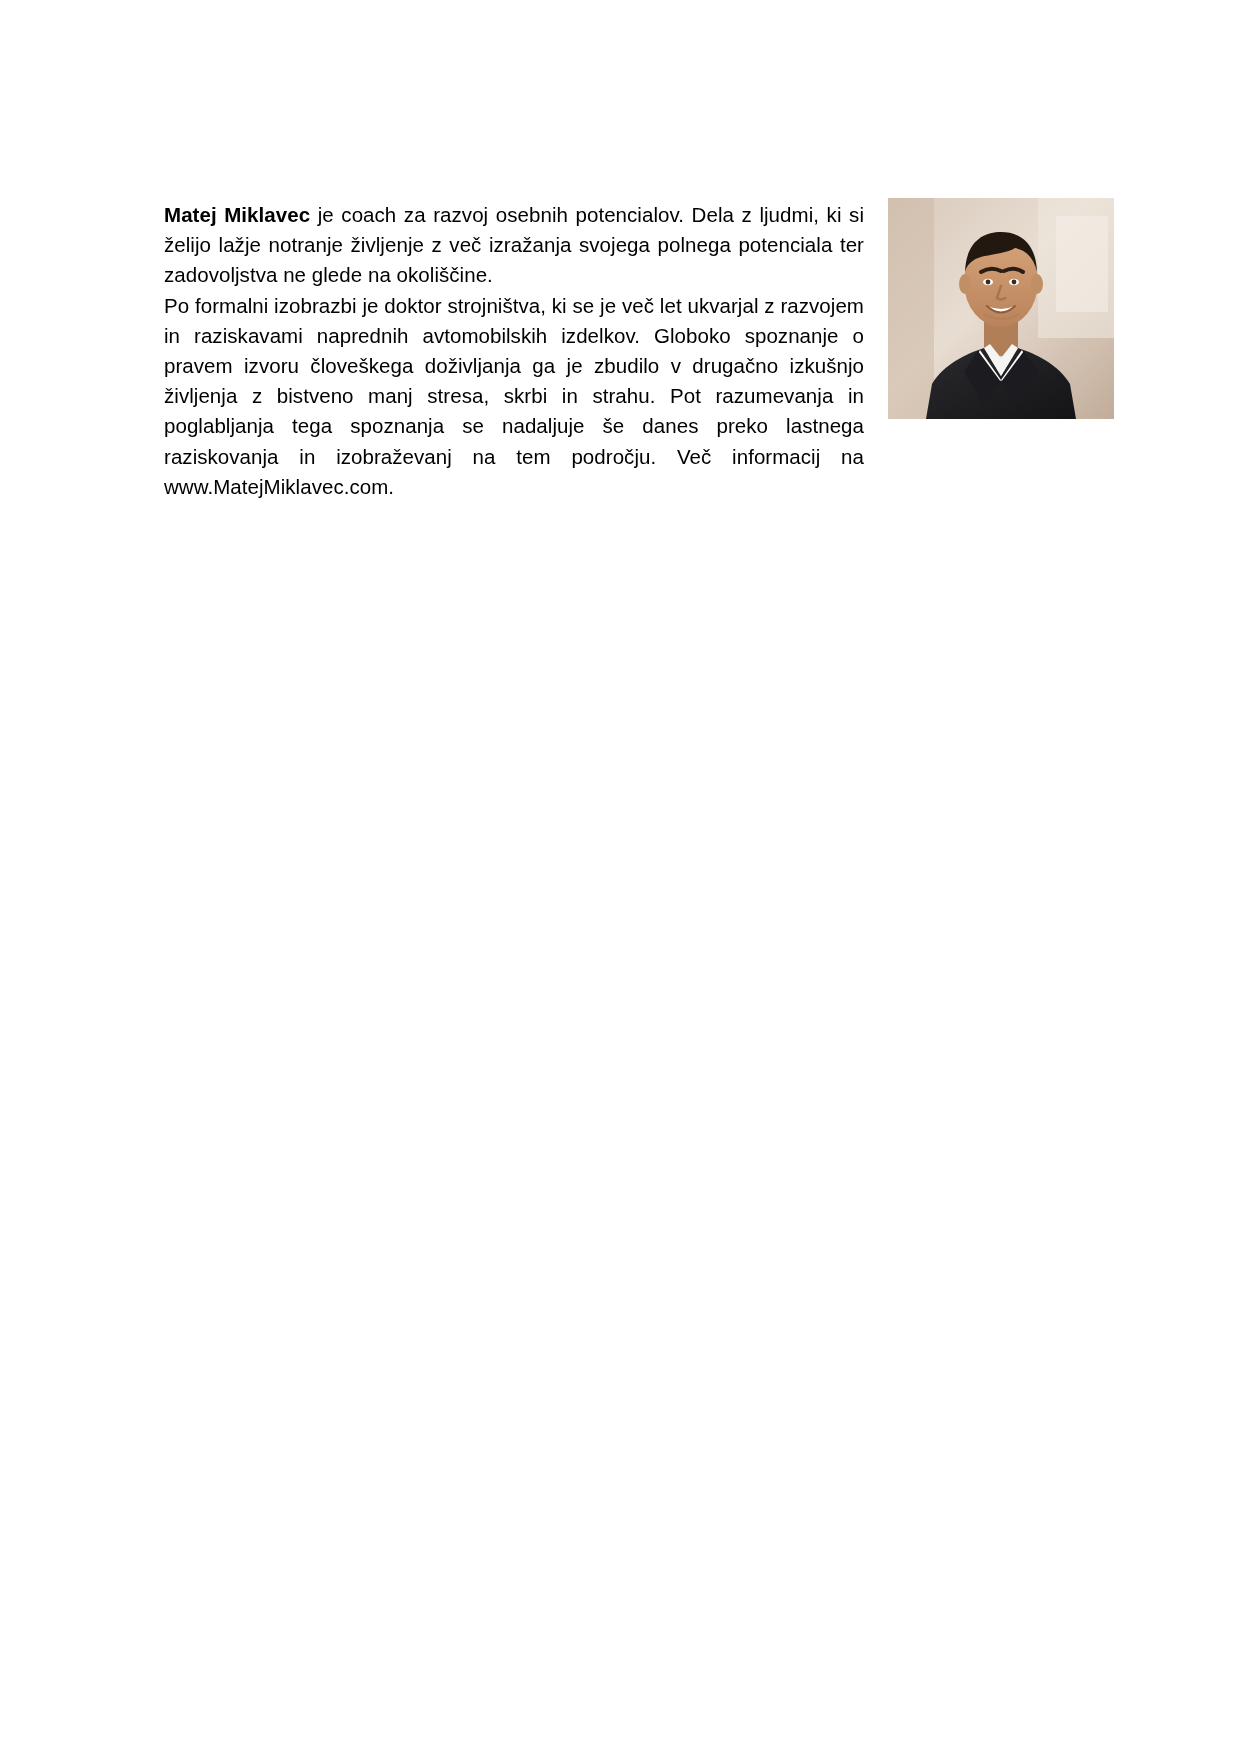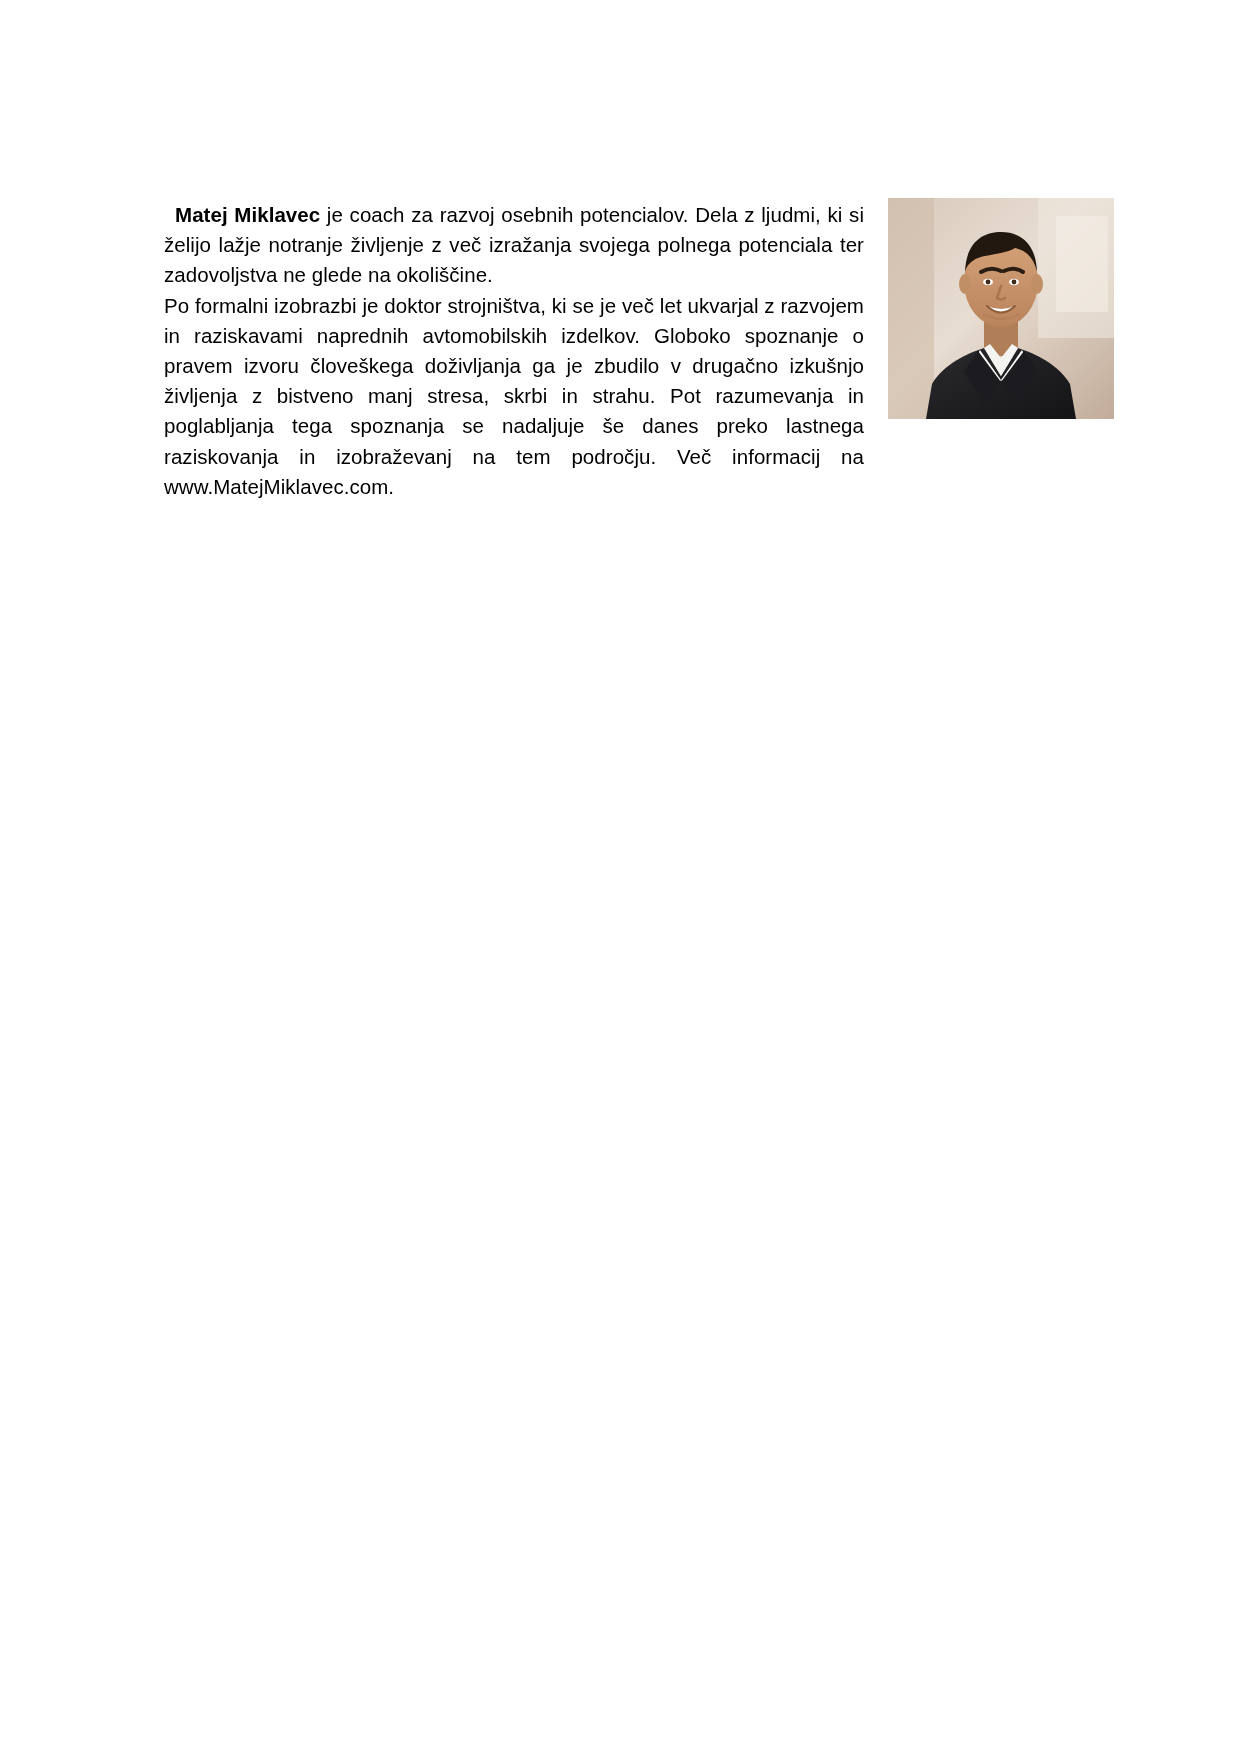--- a/index.html
+++ b/index.html
@@ -41,21 +41,20 @@
     color: #000000;
     letter-spacing: 0.05px;
   }
 
   .bio-text p {
     margin: 0;
   }
 
   .bio-name {
     font-weight: bold;
-    margin-left: 11px;
   }
 
   .portrait {
     position: absolute;
     left: 724px;
     top: -2px;
     width: 226px;
     height: 221px;
     overflow: hidden;
     background: #c9b8a8;

